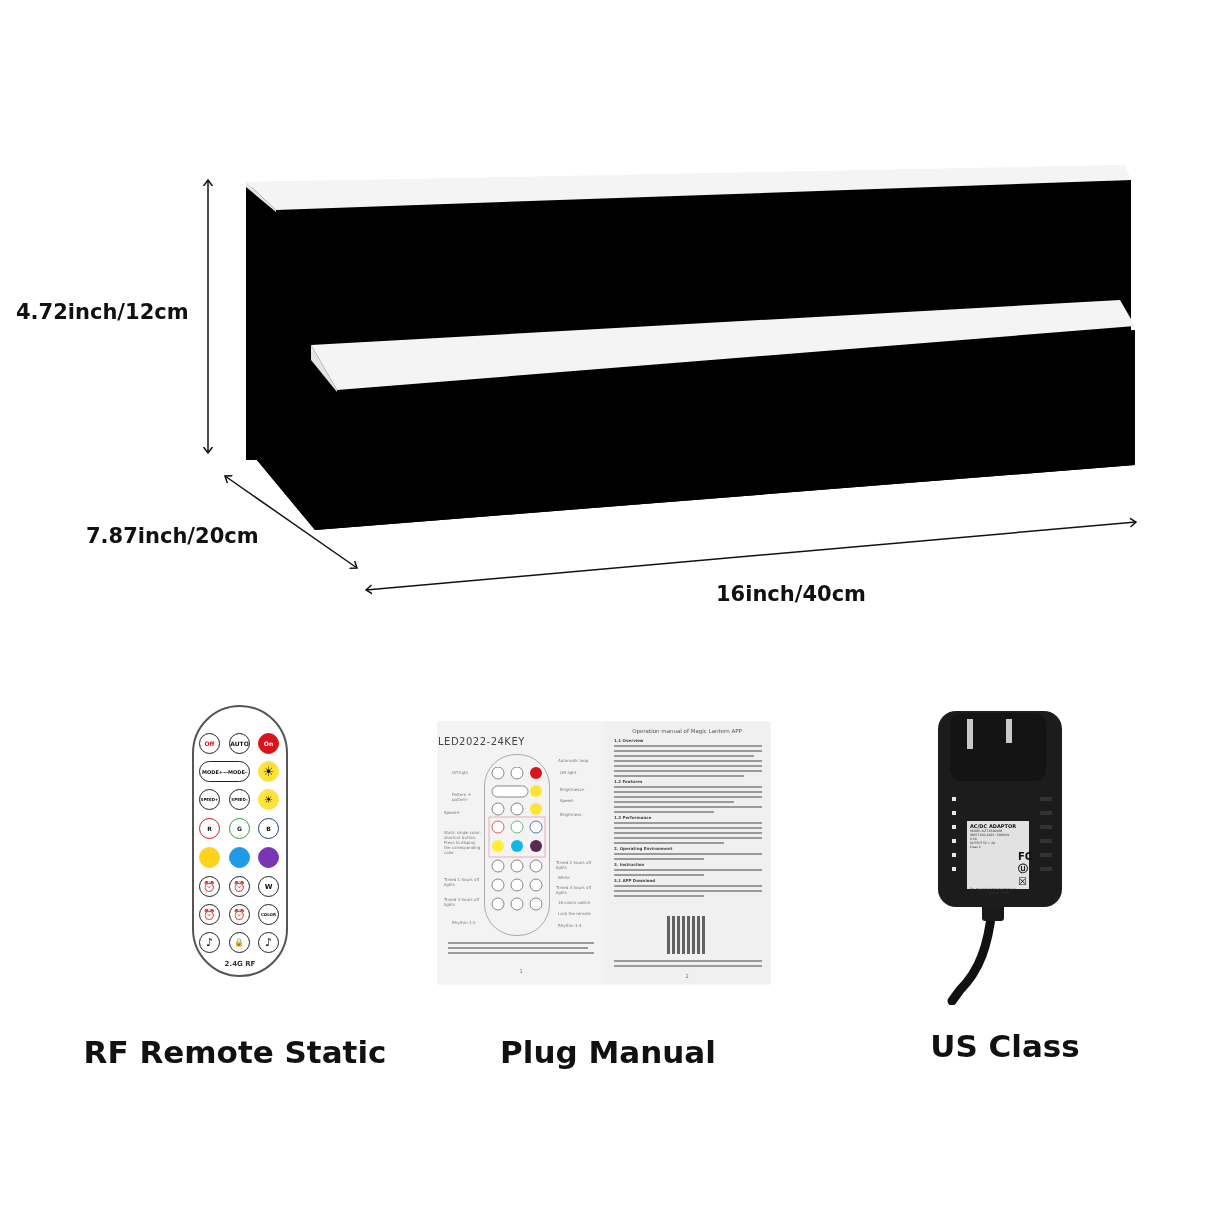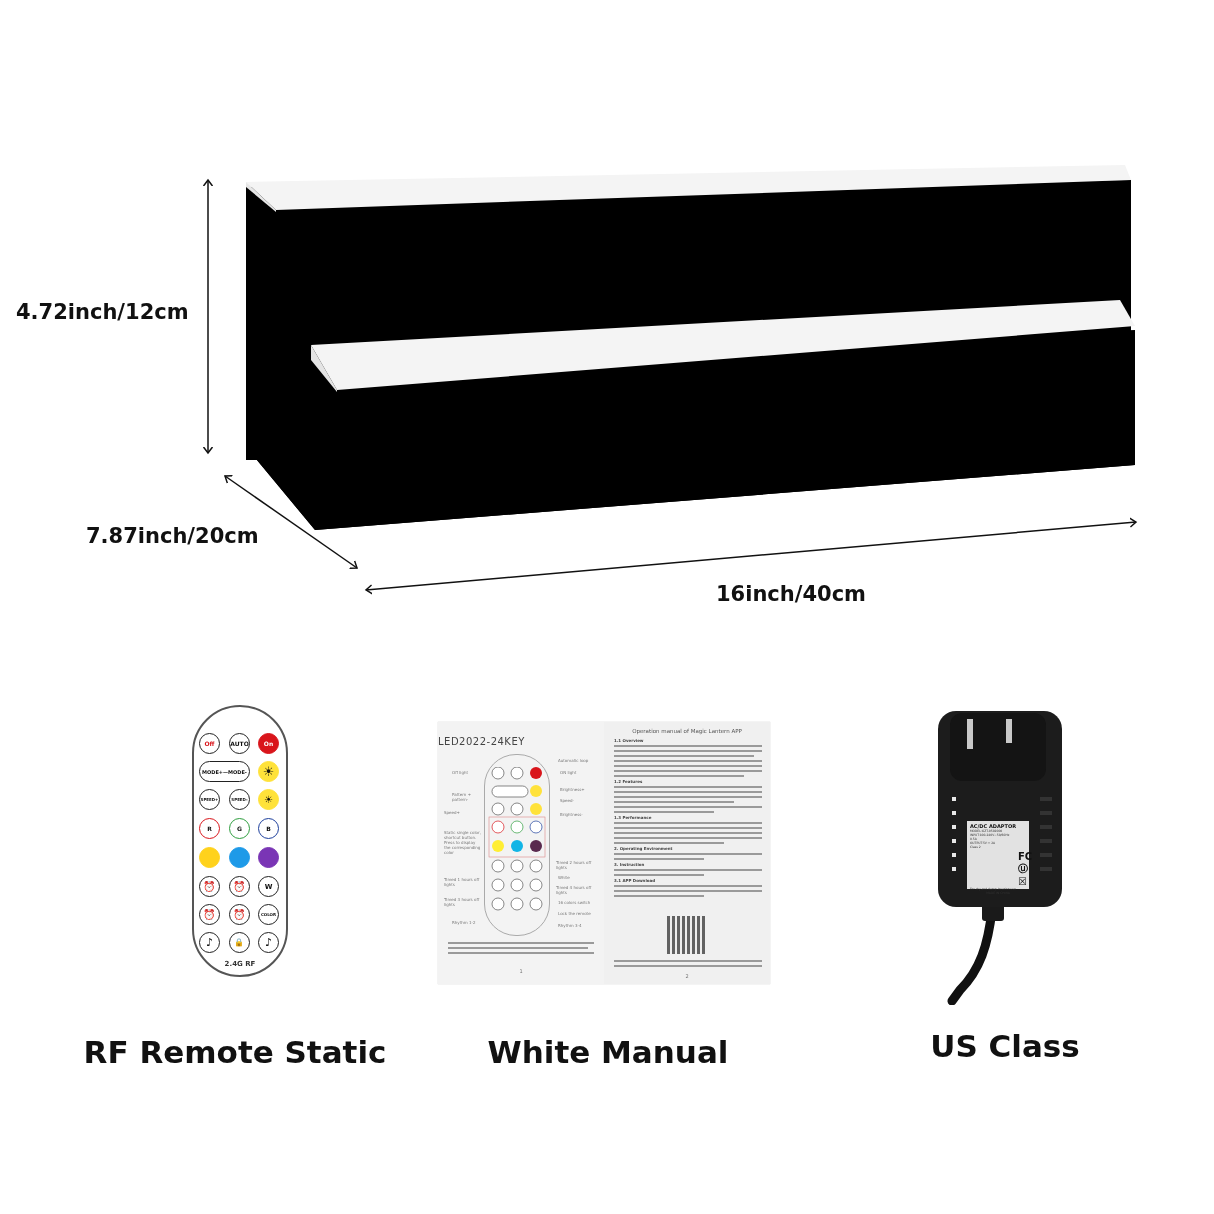--- a/index.html
+++ b/index.html
@@ -259,14 +259,14 @@
     <div style="font-size:3px;color:#333;white-space:nowrap;">0.5A</div>
     <div style="font-size:3px;color:#333;white-space:nowrap;">OUTPUT:5V ⎓ 2A</div>
     <div style="font-size:3px;color:#333;white-space:nowrap;">Class 2</div>
     <div style="font-size:10px;font-weight:bold;color:#111;margin-top:2px;padding-left:48px;">FC ⓤ ☒</div>
     <div style="font-size:3px;color:#333;white-space:nowrap;">For dry and damp location use</div>
     <div style="font-size:3px;color:#333;white-space:nowrap;text-align:center;">MADE IN CHINA</div>
   </div>
 </div>
 
 <div class="abs caption" style="left:70px;width:330px;top:1034px;">RF Remote Static</div>
-<div class="abs caption" style="left:455px;width:306px;top:1034px;">White Manual</div>
+<div class="abs caption" style="left:455px;width:306px;top:1034px;">Plug Manual</div>
 <div class="abs caption" style="left:900px;width:210px;top:1028px;">US Class</div>
 
 </body></html>

